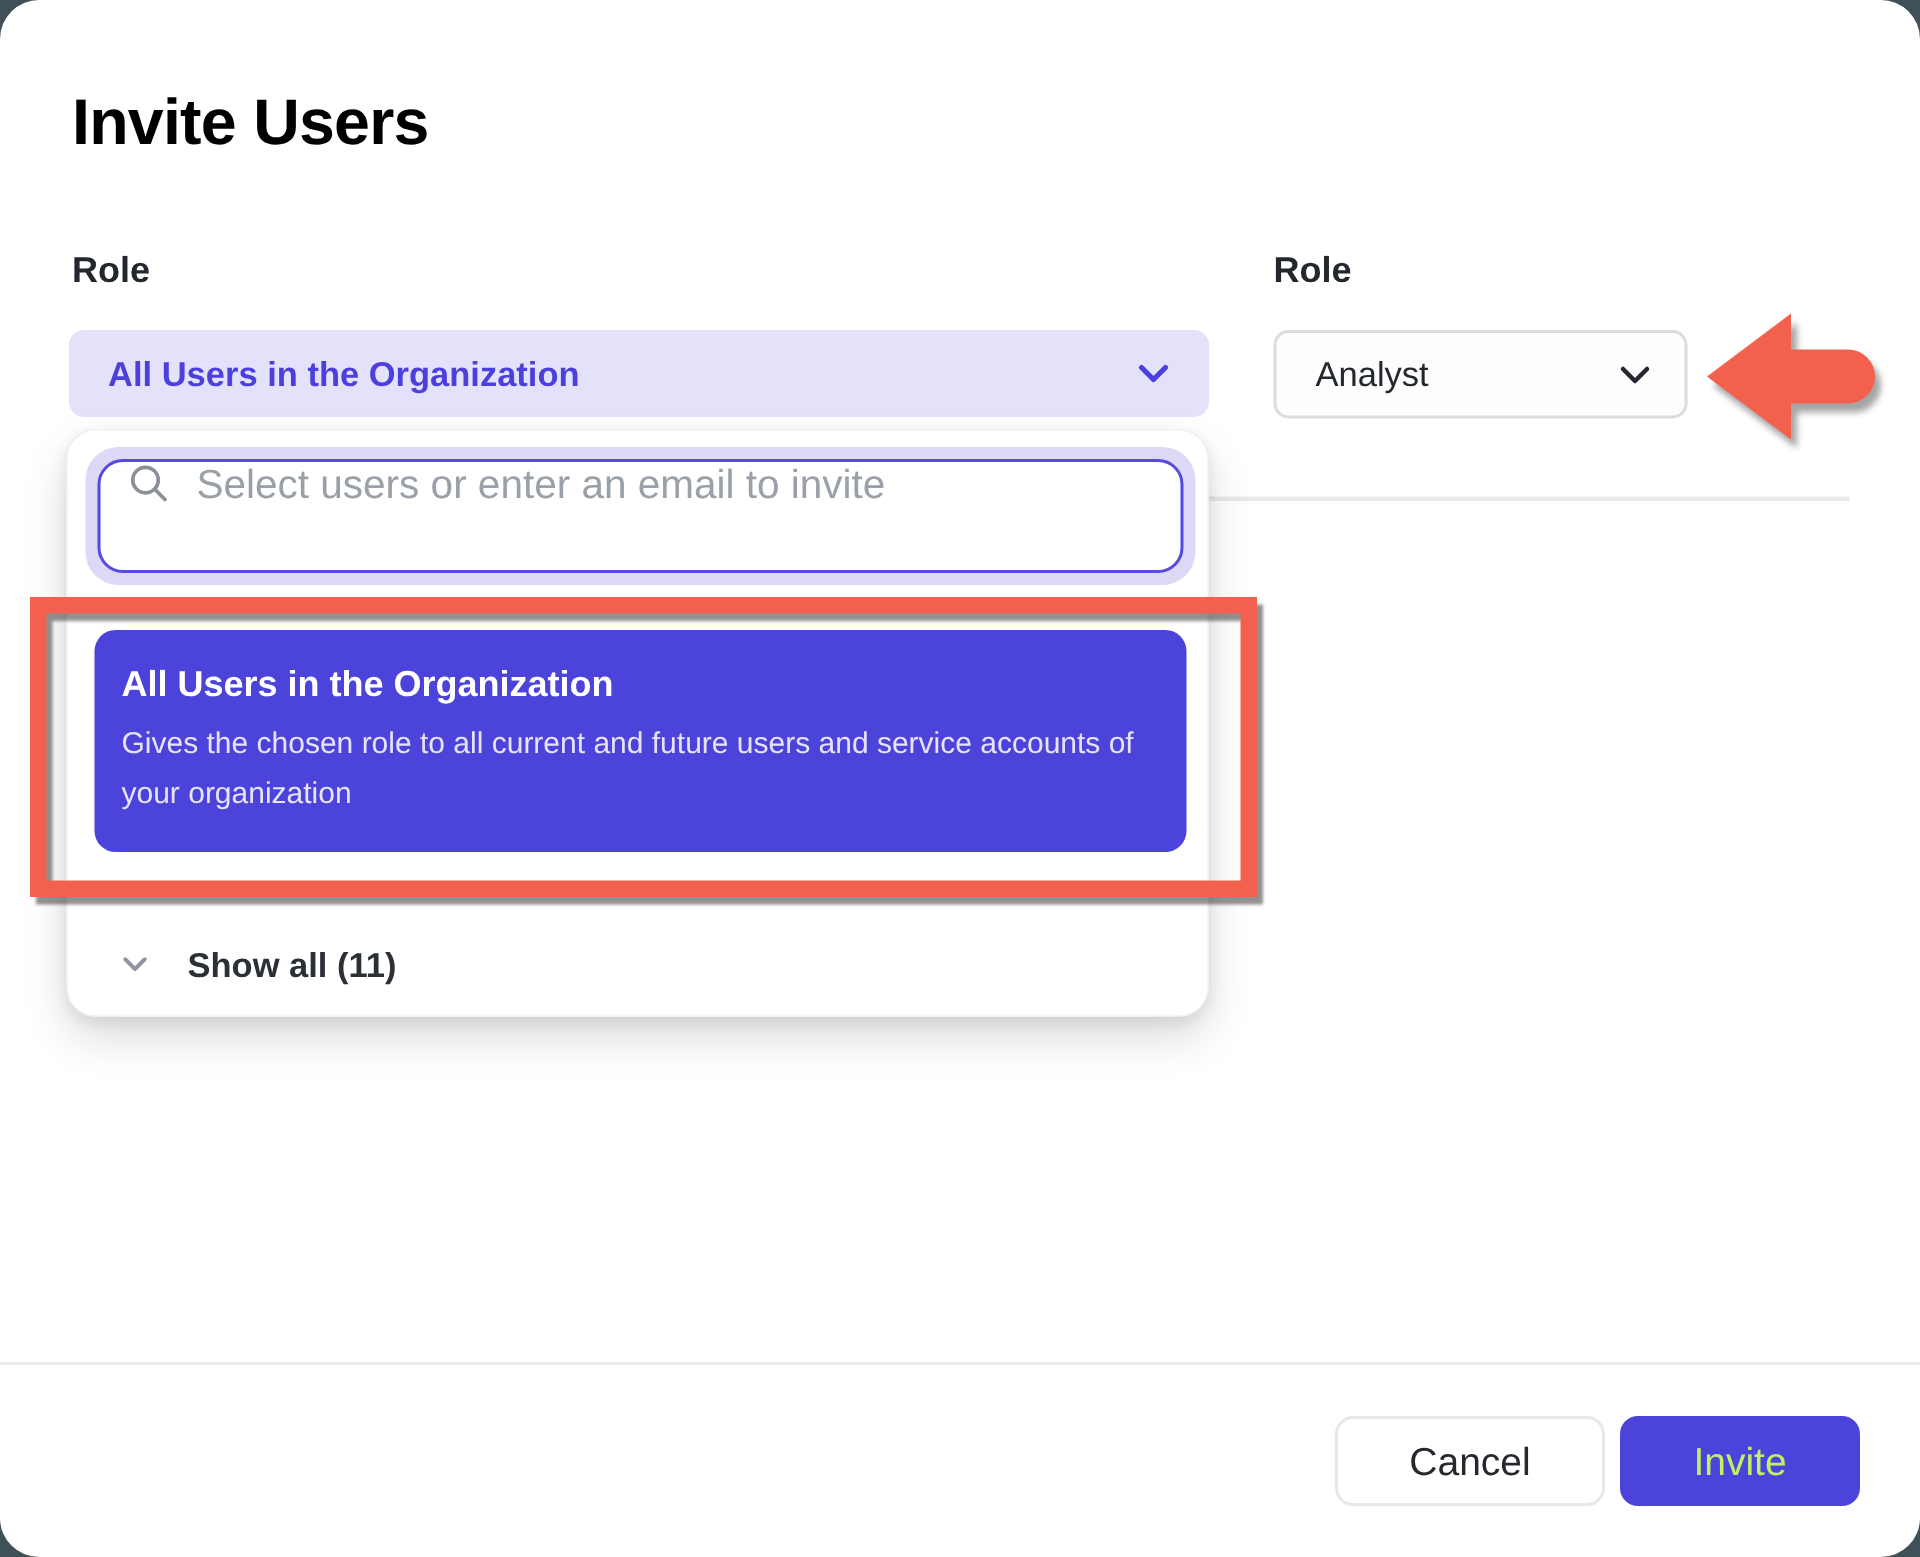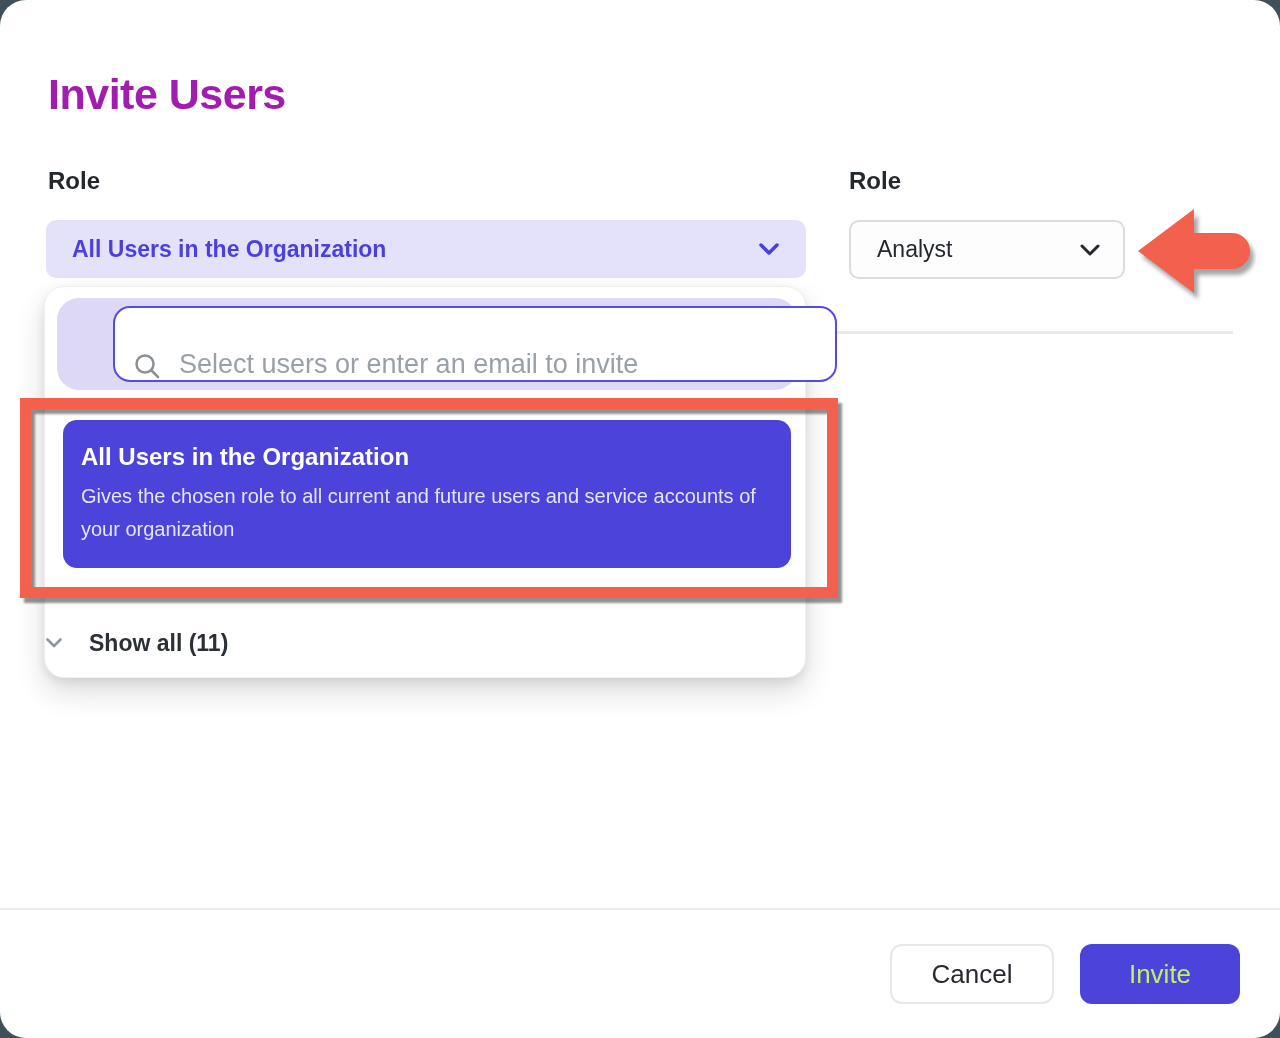--- a/index.html
+++ b/index.html
@@ -22,22 +22,21 @@
     border-radius: 26px;
     overflow: hidden;
   }
   .dialog-title {
     position: absolute;
     left: 48px;
     top: 58px;
     font-size: 43px;
     font-weight: 700;
     letter-spacing: -0.5px;
-    color: #a21caf;
-    margin-top: 12px;
+    color: #000000;
   }
   .field-label {
     position: absolute;
     top: 167px;
     font-size: 24px;
     font-weight: 700;
     color: #23272e;
   }
   .user-label { left: 48px; }
   .role-label { left: 849px; text-align: center; }
@@ -120,23 +119,22 @@
   .search-box {
     position: absolute;
     left: 8px;
     top: 8px;
     width: 724px;
     height: 76px;
     background: #ffffff;
     border: 2.5px solid #564ae2;
     border-radius: 17px;
     display: flex;
-    align-items: flex-end;
+    align-items: flex-start;
     padding: 0 20px 0 18px;
-    margin-left: 48px;
   }
   .search-icon { flex: 0 0 auto; display: flex; margin-right: 18px; }
   .search-input {
     flex: 1;
     border: none;
     outline: none;
     font-family: "Liberation Sans", "DejaVu Sans", sans-serif;
     font-size: 27px;
     color: #3a3f47;
     background: transparent;
@@ -169,20 +167,21 @@
   }
 
   .show-all-row {
     position: absolute;
     left: 0;
     top: 332px;
     width: 100%;
     height: 48px;
     display: flex;
     align-items: center;
+    padding-left: 36px;
     cursor: pointer;
   }
   .show-all-chevron { display: flex; margin-right: 26px; }
   .show-all-label {
     font-size: 23px;
     font-weight: 600;
     color: #2b2f36;
   }
 
   
@@ -223,21 +222,21 @@
     font-family: "Liberation Sans", "DejaVu Sans", sans-serif;
     font-size: 26px;
     font-weight: 500;
     cursor: pointer;
     display: flex;
     align-items: center;
     justify-content: center;
   }
   .btn-cancel {
     left: 890px;
-    width: 164px;
+    width: 180px;
     background: #ffffff;
     border: 2px solid #e8e8e8;
     color: #25282e;
     text-align: center;
   }
   .btn-invite {
     left: 1080px;
     width: 160px;
     background: #4b43da;
     border: none;

